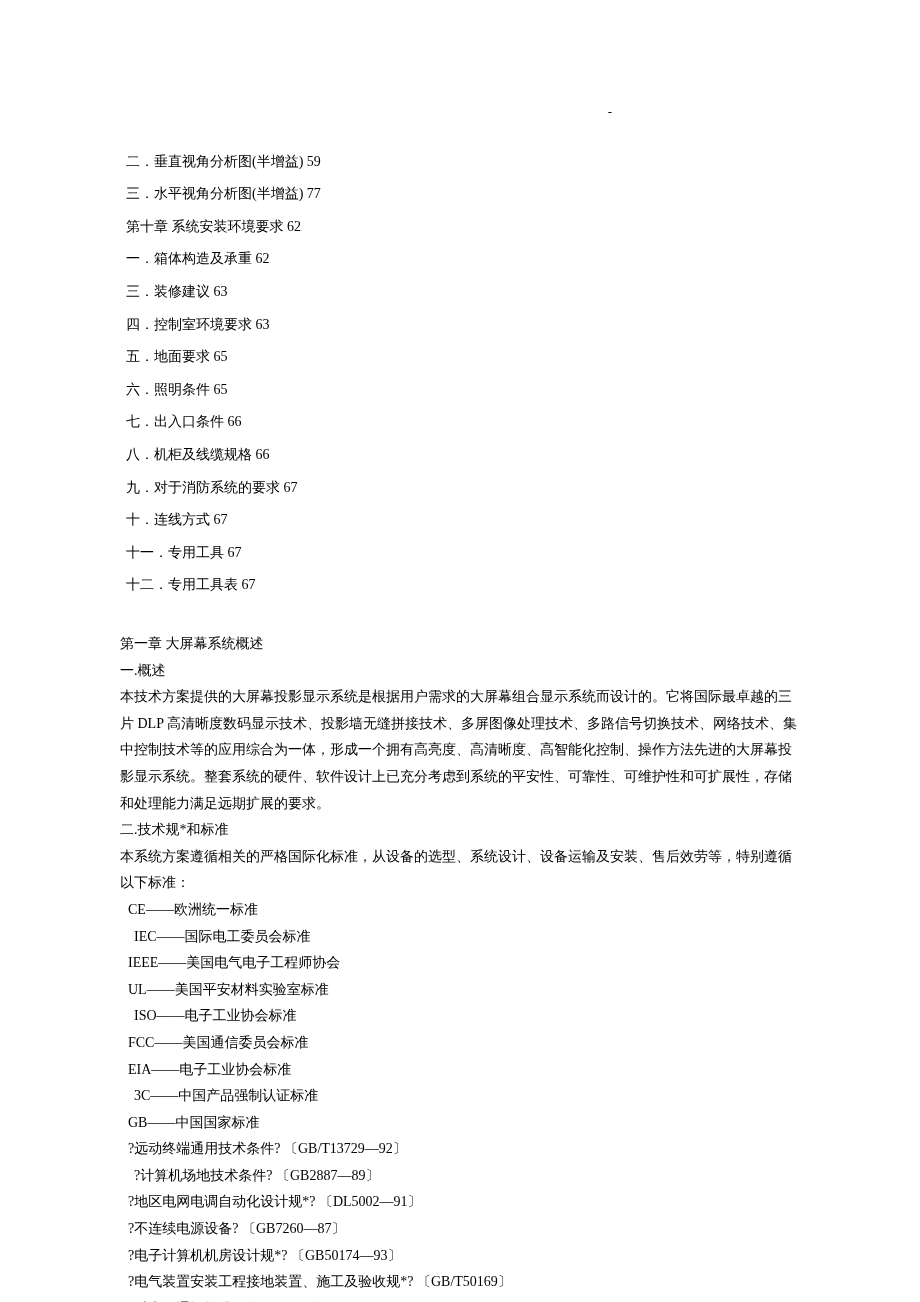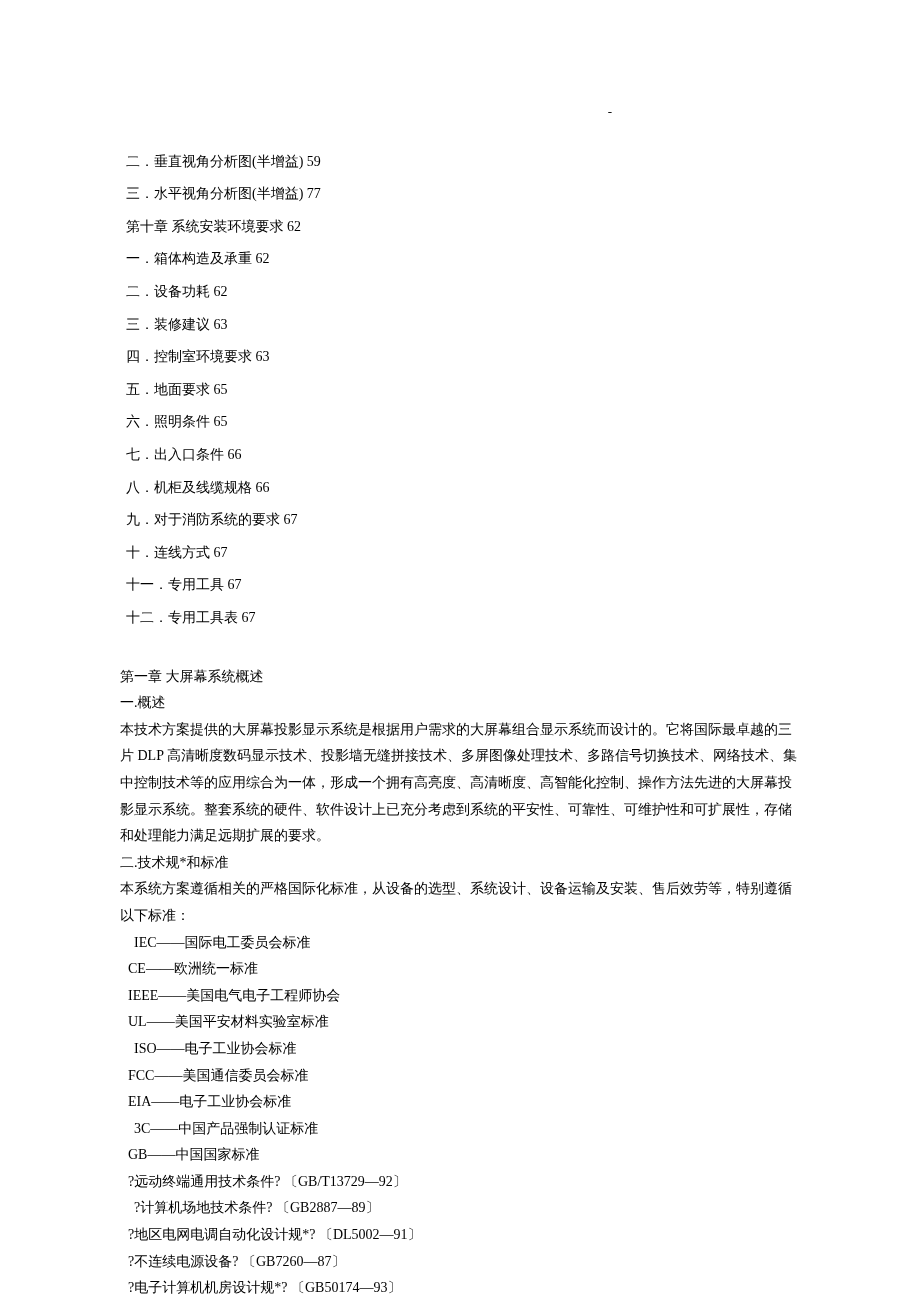--- a/index.html
+++ b/index.html
@@ -34,21 +34,20 @@
 </head>
 <body>
 
 <div class="dash-top">-</div>
 
 <div id="toc-block">
     <p class="toc-line">二．垂直视角分析图(半增益) 59</p>
     <p class="toc-line">三．水平视角分析图(半增益) 77</p>
     <p class="toc-line">第十章 系统安装环境要求 62</p>
     <p class="toc-line">一．箱体构造及承重 62</p>
-    <p class="toc-line">二．设备功耗 62</p>
     <p class="toc-line">三．装修建议 63</p>
     <p class="toc-line">四．控制室环境要求 63</p>
     <p class="toc-line">五．地面要求 65</p>
     <p class="toc-line">六．照明条件 65</p>
     <p class="toc-line">七．出入口条件 66</p>
     <p class="toc-line">八．机柜及线缆规格 66</p>
     <p class="toc-line">九．对于消防系统的要求 67</p>
     <p class="toc-line">十．连线方式 67</p>
     <p class="toc-line">十一．专用工具 67</p>
     <p class="toc-line">十二．专用工具表 67</p>
@@ -56,29 +55,30 @@
 
 <div class="section-gap"></div>
 
 <p class="body-text">第一章 大屏幕系统概述</p>
 <p class="body-text">一.概述</p>
 <p class="body-text">本技术方案提供的大屏幕投影显示系统是根据用户需求的大屏幕组合显示系统而设计的。它将国际最卓越的三片 DLP 高清晰度数码显示技术、投影墙无缝拼接技术、多屏图像处理技术、多路信号切换技术、网络技术、集中控制技术等的应用综合为一体，形成一个拥有高亮度、高清晰度、高智能化控制、操作方法先进的大屏幕投影显示系统。整套系统的硬件、软件设计上已充分考虑到系统的平安性、可靠性、可维护性和可扩展性，存储和处理能力满足远期扩展的要求。</p>
 <p class="body-text">二.技术规*和标准</p>
 <p class="body-text">本系统方案遵循相关的严格国际化标准，从设备的选型、系统设计、设备运输及安装、售后效劳等，特别遵循以下标准：</p>
 
 <div id="standards-block">
+    <p class="body-text indent-2"> CE——欧洲统一标准</p>
     <p class="body-text indent-1">IEC——国际电工委员会标准</p>
-    <p class="body-text indent-2"> CE——欧洲统一标准</p>
     <p class="body-text indent-2"> IEEE——美国电气电子工程师协会</p>
     <p class="body-text indent-2"> UL——美国平安材料实验室标准</p>
     <p class="body-text indent-1">ISO——电子工业协会标准</p>
     <p class="body-text indent-2"> FCC——美国通信委员会标准</p>
     <p class="body-text indent-2"> EIA——电子工业协会标准</p>
     <p class="body-text indent-1">3C——中国产品强制认证标准</p>
     <p class="body-text indent-2"> GB——中国国家标准</p>
     <p class="body-text indent-2"> ?远动终端通用技术条件? 〔GB/T13729—92〕</p>
     <p class="body-text indent-1">?计算机场地技术条件? 〔GB2887—89〕</p>
     <p class="body-text indent-2"> ?地区电网电调自动化设计规*? 〔DL5002—91〕</p>
     <p class="body-text indent-2"> ?不连续电源设备?      〔GB7260—87〕</p>
     <p class="body-text indent-2"> ?电子计算机机房设计规*? 〔GB50174—93〕</p>
+    <p class="body-text indent-2"> ?电气装置安装工程接地装置、施工及验收规*?     〔GB/T50169〕</p>
     <p class="body-text indent-2"> ?以太网通讯标准? 〔IEEE802.3〕</p>
     <p class="body-text indent-2"> ?电气装置安装工程施工及验收规*?      〔GBF232—92〕</p>
   </div>
 
 </body></html>

